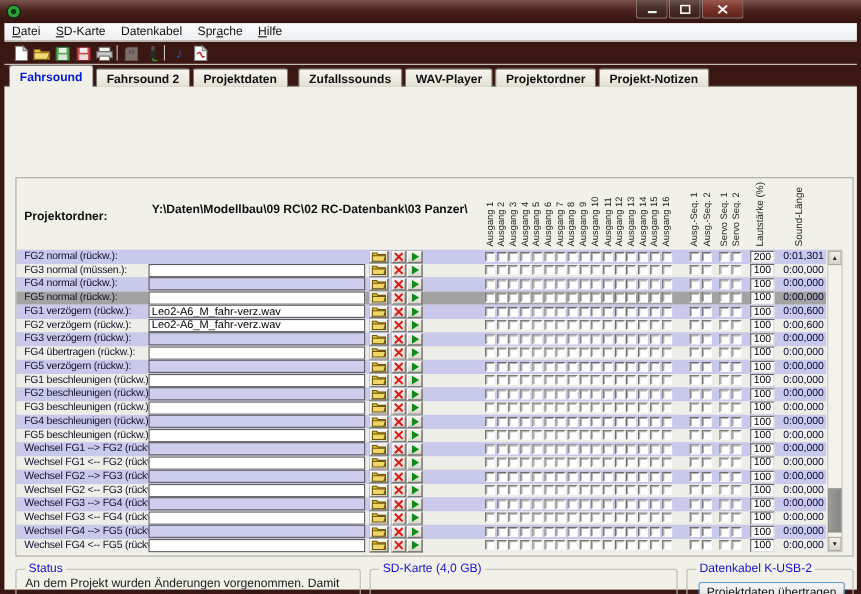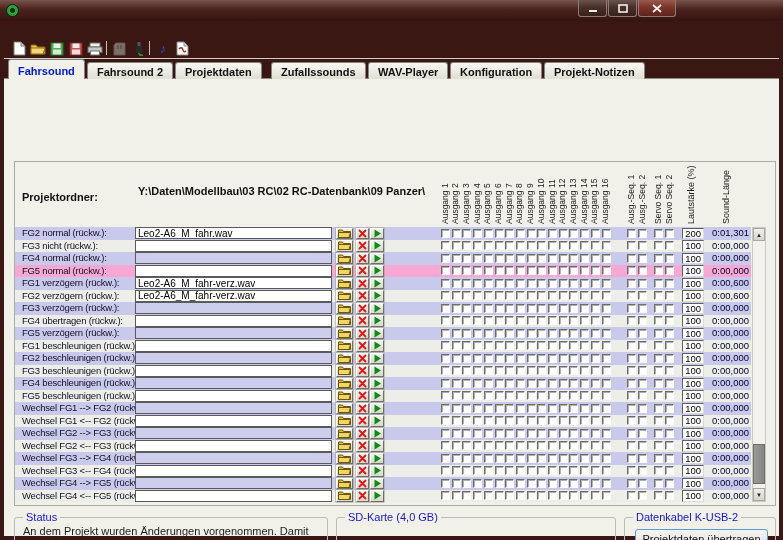--- a/index.html
+++ b/index.html
@@ -107,20 +107,27 @@
           <rect x="1" y="1" width="8" height="7" fill="none" stroke="#f4eeec" stroke-width="1.6"></rect>
         </svg>
     </div>
     <div class="winbtn" id="btn-close">
       <svg width="10" height="9">
           <path d="M1,1 L9,8 M9,1 L1,8" stroke="#f8f2f0" stroke-width="1.8"></path>
         </svg>
     </div>
   </div>
 
+  <div id="menubar">
+      <div class="menu-item"><u>D</u>atei</div>
+      <div class="menu-item"><u>S</u>D-Karte</div>
+      <div class="menu-item">Datenkabel</div>
+      <div class="menu-item">Spr<u>a</u>che</div>
+      <div class="menu-item"><u>H</u>ilfe</div>
+    </div>
 
   <div id="toolbar">
     <div class="tbtn" style="left:6px">
       <svg width="13" height="15">
           <path d="M1,1 h7 l4,4 v9 h-11 z" fill="#fff" stroke="#7e7e76"></path>
           <path d="M8,1 l4,4 h-4 z" fill="#d8d8d0" stroke="#7e7e76"></path>
         </svg>
     </div>
     <div class="tbtn" style="left:25px">
       <svg width="16" height="13">
@@ -177,28 +184,28 @@
     </div>
   </div>
 
   <div id="tabstrip">
       <div id="tabstrip-line"></div>
       <div class="tab active" style="left: 4px;">Fahrsound</div>
       <div class="tab" style="left: 83px;">Fahrsound 2</div>
       <div class="tab" style="left: 171px;">Projektdaten</div>
       <div class="tab" style="left: 267px;">Zufallssounds</div>
       <div class="tab" style="left: 364px;">WAV-Player</div>
-      <div class="tab" style="left: 446px;">Konfiguration</div>
+      <div class="tab" style="left: 446px;">Projektordner</div>
       <div class="tab" style="left: 540px;">Projekt-Notizen</div>
     </div>
 
   <div id="tabpage">
     <div id="content-panel"></div>
     <div id="projekt-label">Projektordner:</div>
-    <div class="path-line" id="path1">Y:\Daten\Modellbau\03 RC\02 RC-Datenbank\09 Panzer\</div>
+    <div class="path-line" id="path1">Y:\Daten\Modellbau\09 RC\02 RC-Datenbank\03 Panzer\</div>
 
     <div id="vheads">
         <div class="vhead" style="left: 435.5px; top: 84px; height: 61px;">Ausgang 1</div>
         <div class="vhead" style="left: 446.2px; top: 84px; height: 61px;">Ausgang 2</div>
         <div class="vhead" style="left: 456.9px; top: 84px; height: 61px;">Ausgang 3</div>
         <div class="vhead" style="left: 467.6px; top: 84px; height: 61px;">Ausgang 4</div>
         <div class="vhead" style="left: 478.3px; top: 84px; height: 61px;">Ausgang 5</div>
         <div class="vhead" style="left: 489px; top: 84px; height: 61px;">Ausgang 6</div>
         <div class="vhead" style="left: 499.7px; top: 84px; height: 61px;">Ausgang 7</div>
         <div class="vhead" style="left: 510.4px; top: 84px; height: 61px;">Ausgang 8</div>
@@ -213,21 +220,20 @@
         <div class="vhead" style="left: 621.5px; top: 84px; height: 61px;">Ausg.-Seq. 1</div>
         <div class="vhead" style="left: 632.5px; top: 84px; height: 61px;">Ausg.-Seq. 2</div>
         <div class="vhead" style="left: 648.5px; top: 84px; height: 61px;">Servo Seq. 1</div>
         <div class="vhead" style="left: 659.5px; top: 84px; height: 61px;">Servo Seq. 2</div>
         <div class="vhead" style="left: 682px; top: 74px; height: 71px; font-size: 9px;">Lautstärke (%)</div>
         <div class="vhead" style="left: 717px; top: 74px; height: 71px; font-size: 9px;">Sound-Länge</div>
       </div>
     <div id="rows">
         <div class="grid-row" style="top: 148px; background: rgb(201, 201, 236);">
           <div class="row-label">FG2 normal (rückw.):</div>
-          <input type="text" class="file-field" value="Leo2-A6_M_fahr.wav" style="background: rgb(255, 255, 255);">
           <div class="mini-btn btn-browse">
             <svg width="13" height="9">
               <path d="M0.5,1 h4 l1,1.5 H12.5 v6 H0.5 z" fill="#e2bc2f" stroke="#6e5608"></path>
               <path d="M0.5,3.5 h12 l-1.5,5 H0.5 z" fill="#f0d667" stroke="#6e5608"></path>
             </svg>
           </div>
           <div class="mini-btn btn-clear">
             <svg width="9" height="9">
               <path d="M1,1 L8,8 M8,1 L1,8" stroke="#e01818" stroke-width="1.8"></path>
             </svg>
@@ -254,21 +260,21 @@
           <div class="cb" style="left: 575.8px;"></div>
           <div class="cb" style="left: 586.5px;"></div>
           <div class="cb" style="left: 612px;"></div>
           <div class="cb" style="left: 623px;"></div>
           <div class="cb" style="left: 639px;"></div>
           <div class="cb" style="left: 650px;"></div>
           <input type="text" class="vol-field" value="200" style="">
           <div class="len-cell">0:01,301</div>
         </div>
         <div class="grid-row" style="top: 160.5px; background: rgb(238, 238, 233);">
-          <div class="row-label">FG3 nicht (rückw.):</div>
+          <div class="row-label">FG3 normal (müssen.):</div>
           <input type="text" class="file-field" style="background: rgb(255, 255, 255);">
           <div class="mini-btn btn-browse">
             <svg width="13" height="9">
               <path d="M0.5,1 h4 l1,1.5 H12.5 v6 H0.5 z" fill="#e2bc2f" stroke="#6e5608"></path>
               <path d="M0.5,3.5 h12 l-1.5,5 H0.5 z" fill="#f0d667" stroke="#6e5608"></path>
             </svg>
           </div>
           <div class="mini-btn btn-clear">
             <svg width="9" height="9">
               <path d="M1,1 L8,8 M8,1 L1,8" stroke="#e01818" stroke-width="1.8"></path>
@@ -337,21 +343,21 @@
           <div class="cb" style="left: 565.1px;"></div>
           <div class="cb" style="left: 575.8px;"></div>
           <div class="cb" style="left: 586.5px;"></div>
           <div class="cb" style="left: 612px;"></div>
           <div class="cb" style="left: 623px;"></div>
           <div class="cb" style="left: 639px;"></div>
           <div class="cb" style="left: 650px;"></div>
           <input type="text" class="vol-field" value="100" style="">
           <div class="len-cell">0:00,000</div>
         </div>
-        <div class="grid-row" style="top: 185.5px; background: #f9a8d4; text-decoration: underline;">
+        <div class="grid-row" style="top: 185.5px; background: #a3a3a3; text-decoration: underline;">
           <div class="row-label">FG5 normal (rückw.):</div>
           <input type="text" class="file-field" style="background: rgb(255, 255, 255);">
           <div class="mini-btn btn-browse">
             <svg width="13" height="9">
               <path d="M0.5,1 h4 l1,1.5 H12.5 v6 H0.5 z" fill="#e2bc2f" stroke="#6e5608"></path>
               <path d="M0.5,3.5 h12 l-1.5,5 H0.5 z" fill="#f0d667" stroke="#6e5608"></path>
             </svg>
           </div>
           <div class="mini-btn btn-clear">
             <svg width="9" height="9">

